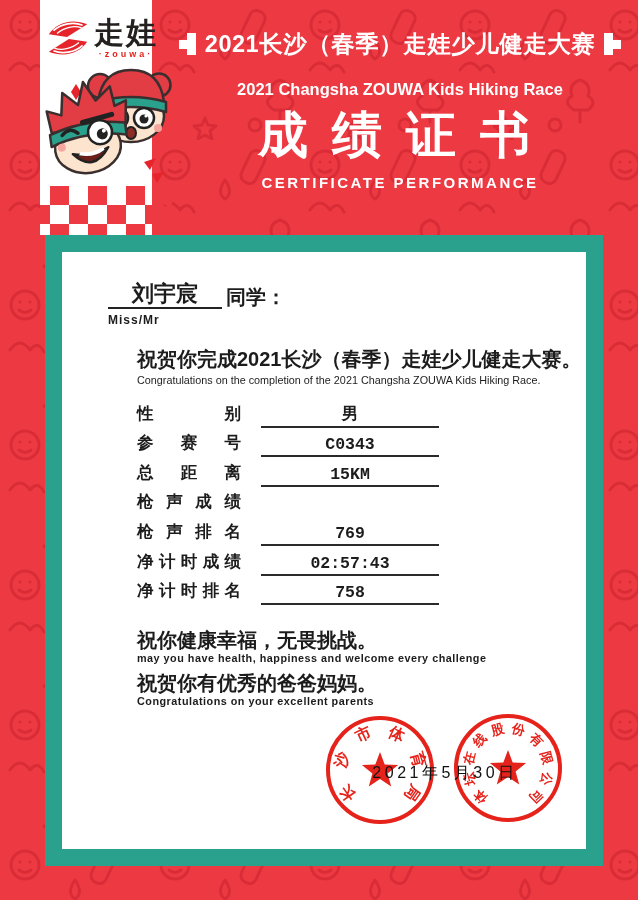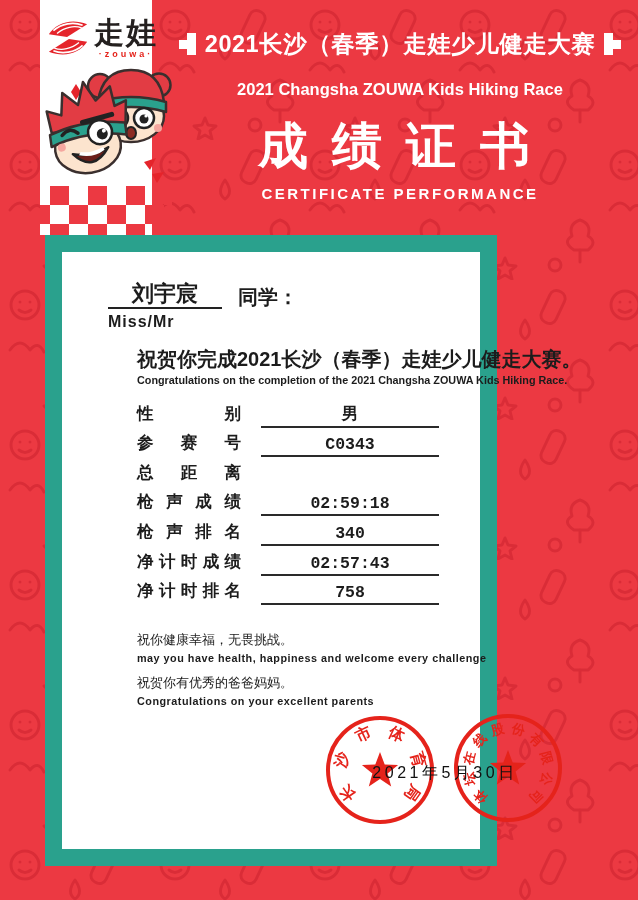--- a/index.html
+++ b/index.html
@@ -33,44 +33,44 @@
   .header{position:absolute;left:178px;top:28px;width:444px;text-align:center;color:#fff;z-index:2}
   .title-row{display:flex;align-items:center;justify-content:center;gap:9px}
   .title-cn{font-size:23.5px;font-weight:900;white-space:nowrap;letter-spacing:.5px}
   .season{font-family:Liberation Mono, monospace;font-weight:600}
   .deco{position:relative;width:17px;height:24px;flex:none}
   .deco b{position:absolute;right:0;top:1px;width:9px;height:22px;background:#fff}
   .deco i{position:absolute;left:0;top:8px;width:8px;height:9px;background:#fff}
   .deco-r b{left:0;right:auto}
   .deco-r i{right:0;left:auto}
   .title-en{font-size:16.5px;font-weight:700;margin-top:20px}
-  .cert-title{margin-top:21px;font-size:50px;font-weight:900;letter-spacing:24px;padding-left:12px;white-space:nowrap;line-height:52px}
+  .cert-title{margin-top:10px;font-size:50px;font-weight:900;letter-spacing:24px;padding-left:12px;white-space:nowrap;line-height:52px}
   .cert-sub{margin-top:13px;font-size:15px;font-weight:800;letter-spacing:2.5px}
 
   
-  .frame{position:absolute;left:45px;top:235px;width:452px;height:631px;background:var(--frame_teal);padding:17px;z-index:2}
+  .frame{position:absolute;left:45px;top:235px;width:558px;height:631px;background:var(--frame_teal);padding:17px;z-index:2}
   .cert{position:relative;width:100%;height:100%;background:#fff}
 
   .name-row{position:absolute;left:46px;top:24px;display:flex;align-items:flex-end}
   .name-line{display:flex;justify-content:center;align-items:flex-end;width:114px;height:33px;border-bottom:2.5px solid #222}
   .name{font-family:"Liberation Serif",serif;font-size:22px;font-weight:600;line-height:26px}
-  .salutation{font-size:20px;font-weight:800;margin-left:16px;line-height:24px}
-  .miss-mr{position:absolute;left:46px;top:61px;font-size:16px;font-weight:800;letter-spacing:1px}
+  .salutation{font-size:20px;font-weight:800;margin-left:4px;line-height:24px}
+  .miss-mr{position:absolute;left:46px;top:61px;font-size:12px;font-weight:800;letter-spacing:1px}
 
   .congrats-cn{position:absolute;left:75px;top:94px;font-size:20px;font-weight:800;white-space:nowrap}
-  .congrats-en{position:absolute;left:75px;top:122px;font-size:10.8px;font-weight:700;white-space:nowrap}
+  .congrats-en{position:absolute;left:75px;top:122px;font-size:10.8px;font-weight:400;white-space:nowrap}
 
   .fields{position:absolute;left:75px;top:146px}
   .field-row{display:flex;align-items:flex-end;height:29.6px}
   .field-label{width:104px;display:flex;justify-content:space-between;font-size:16.5px;font-weight:800;margin-bottom:3px}
   .field-line{width:178px;margin-left:20px;border-bottom:2px solid #2a2a2a;text-align:center;padding-bottom:1px}
   .field-value{font-family:"Liberation Mono",monospace;font-size:16.5px;font-weight:700}
 
   .blessings{position:absolute;left:75px;top:376px}
-  .bless-cn{font-size:13px;font-weight:400;line-height:24px;white-space:nowrap}
+  .bless-cn{font-size:20px;font-weight:700;line-height:24px;white-space:nowrap}
   .bless-en{font-size:10.8px;font-weight:700;line-height:13px;letter-spacing:.5px;margin-bottom:6px;white-space:nowrap}
 
   .stamp{position:absolute;width:112px;height:112px;z-index:3}
   .stamp-left{left:262px;top:462px}
   .stamp-right{left:390px;top:460px}
   .stamp-ring{fill:none;stroke:var(--stamp_red);stroke-width:4}
   .stamp-star{fill:var(--stamp_red)}
   .stamp-char{fill:var(--stamp_red);font-weight:800;font-family:"Liberation Sans",sans-serif}
   .date{position:absolute;left:258px;top:511px;width:250px;text-align:center;font-size:16px;font-weight:400;letter-spacing:3.5px;color:#111;z-index:5}
 </style>
@@ -207,40 +207,40 @@
             </span>
       <span class="field-line"><span class="field-value">C0343</span></span>
     </div>
 
     <div class="field-row">
       <span class="field-label">
               <span>总</span>
               <span>距</span>
               <span>离</span>
             </span>
+      <span class="field-line"><span class="field-value">15KM</span></span>
     </div>
 
     <div class="field-row">
       <span class="field-label">
               <span>枪</span>
               <span>声</span>
               <span>成</span>
               <span>绩</span>
             </span>
-      <span class="field-line"><span class="field-value">02:59:18</span></span>
     </div>
 
     <div class="field-row">
       <span class="field-label">
               <span>枪</span>
               <span>声</span>
               <span>排</span>
               <span>名</span>
             </span>
-      <span class="field-line"><span class="field-value">340</span></span>
+      <span class="field-line"><span class="field-value">769</span></span>
     </div>
 
     <div class="field-row">
       <span class="field-label">
               <span>净</span>
               <span>计</span>
               <span>时</span>
               <span>成</span>
               <span>绩</span>
             </span>

